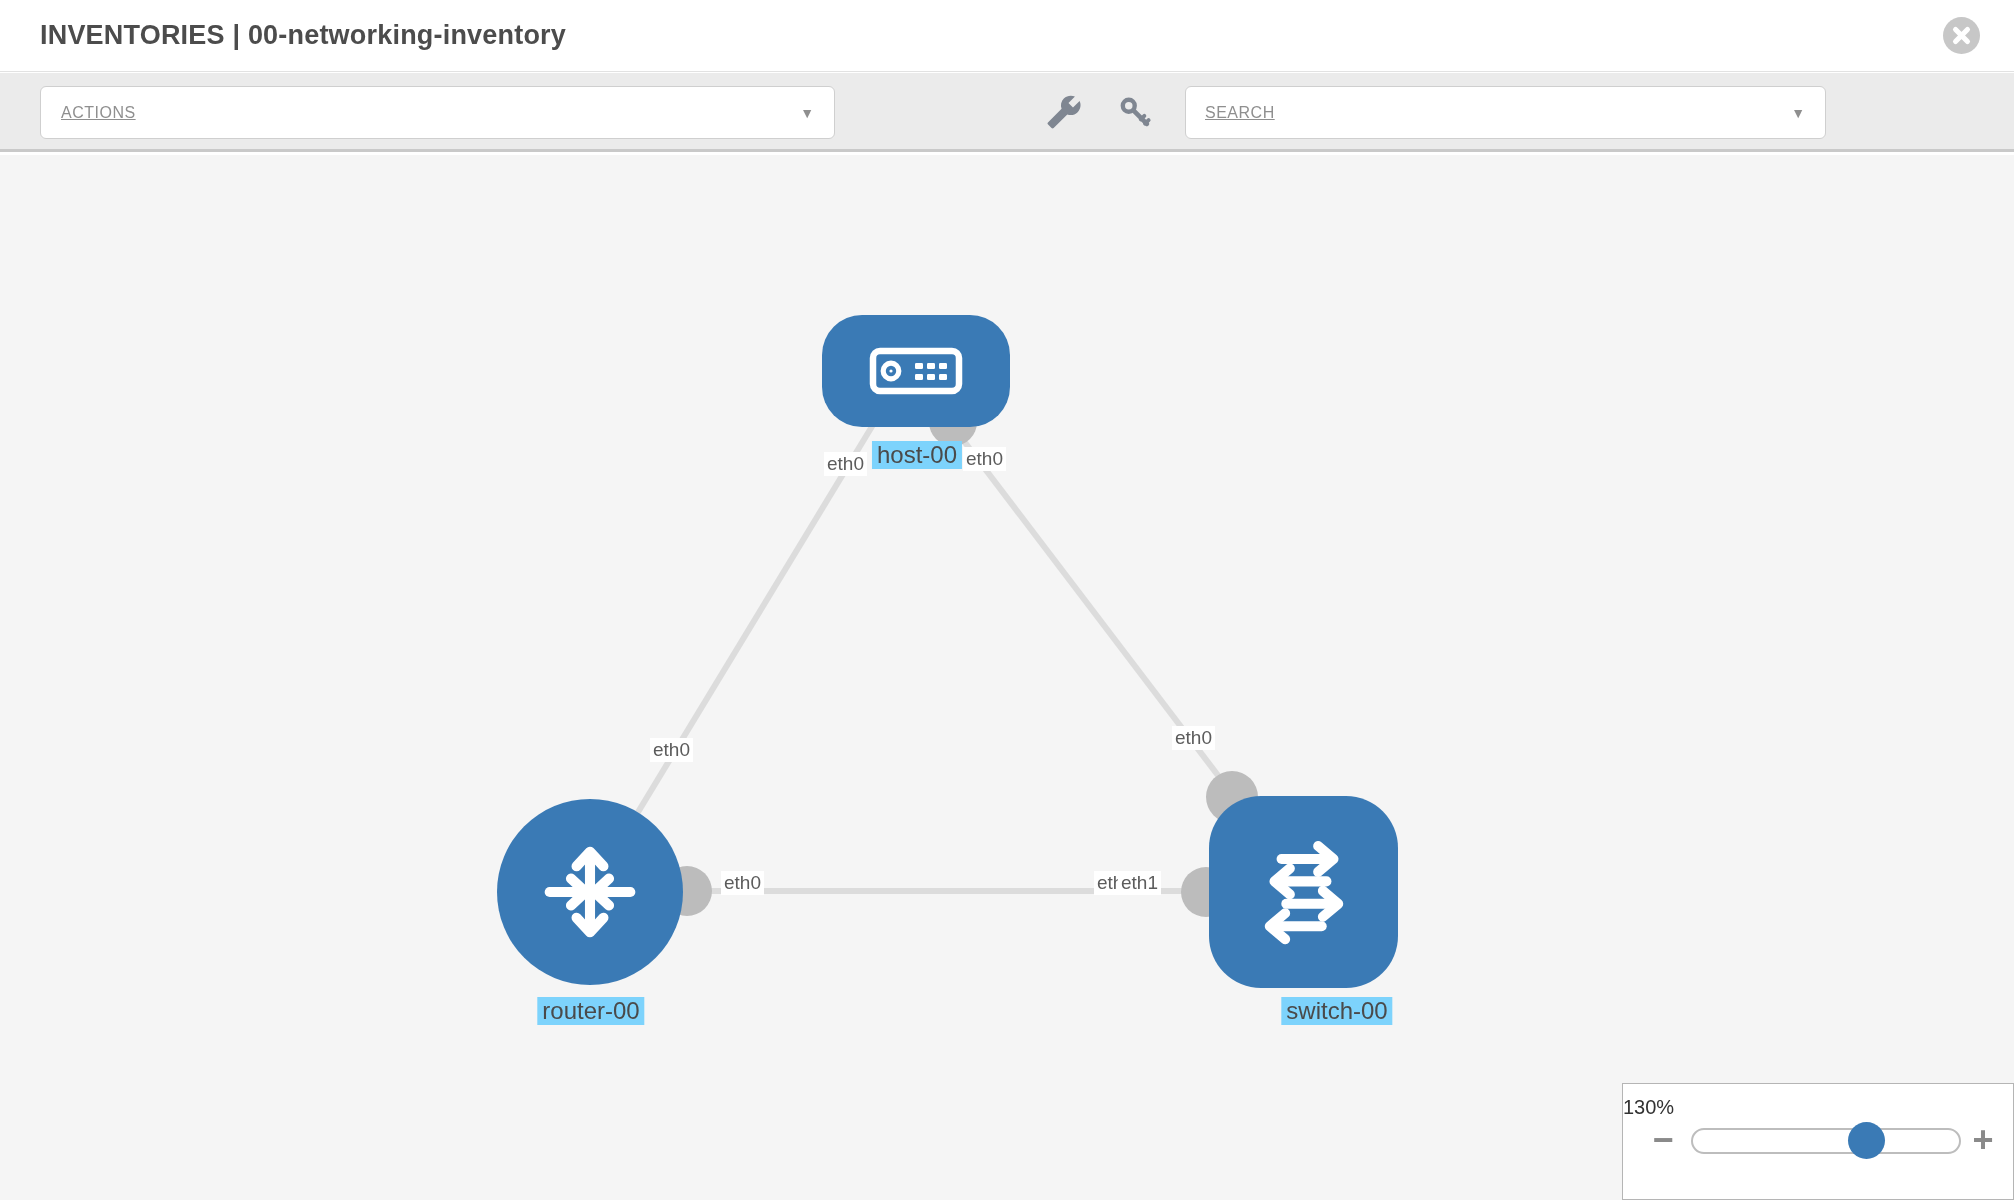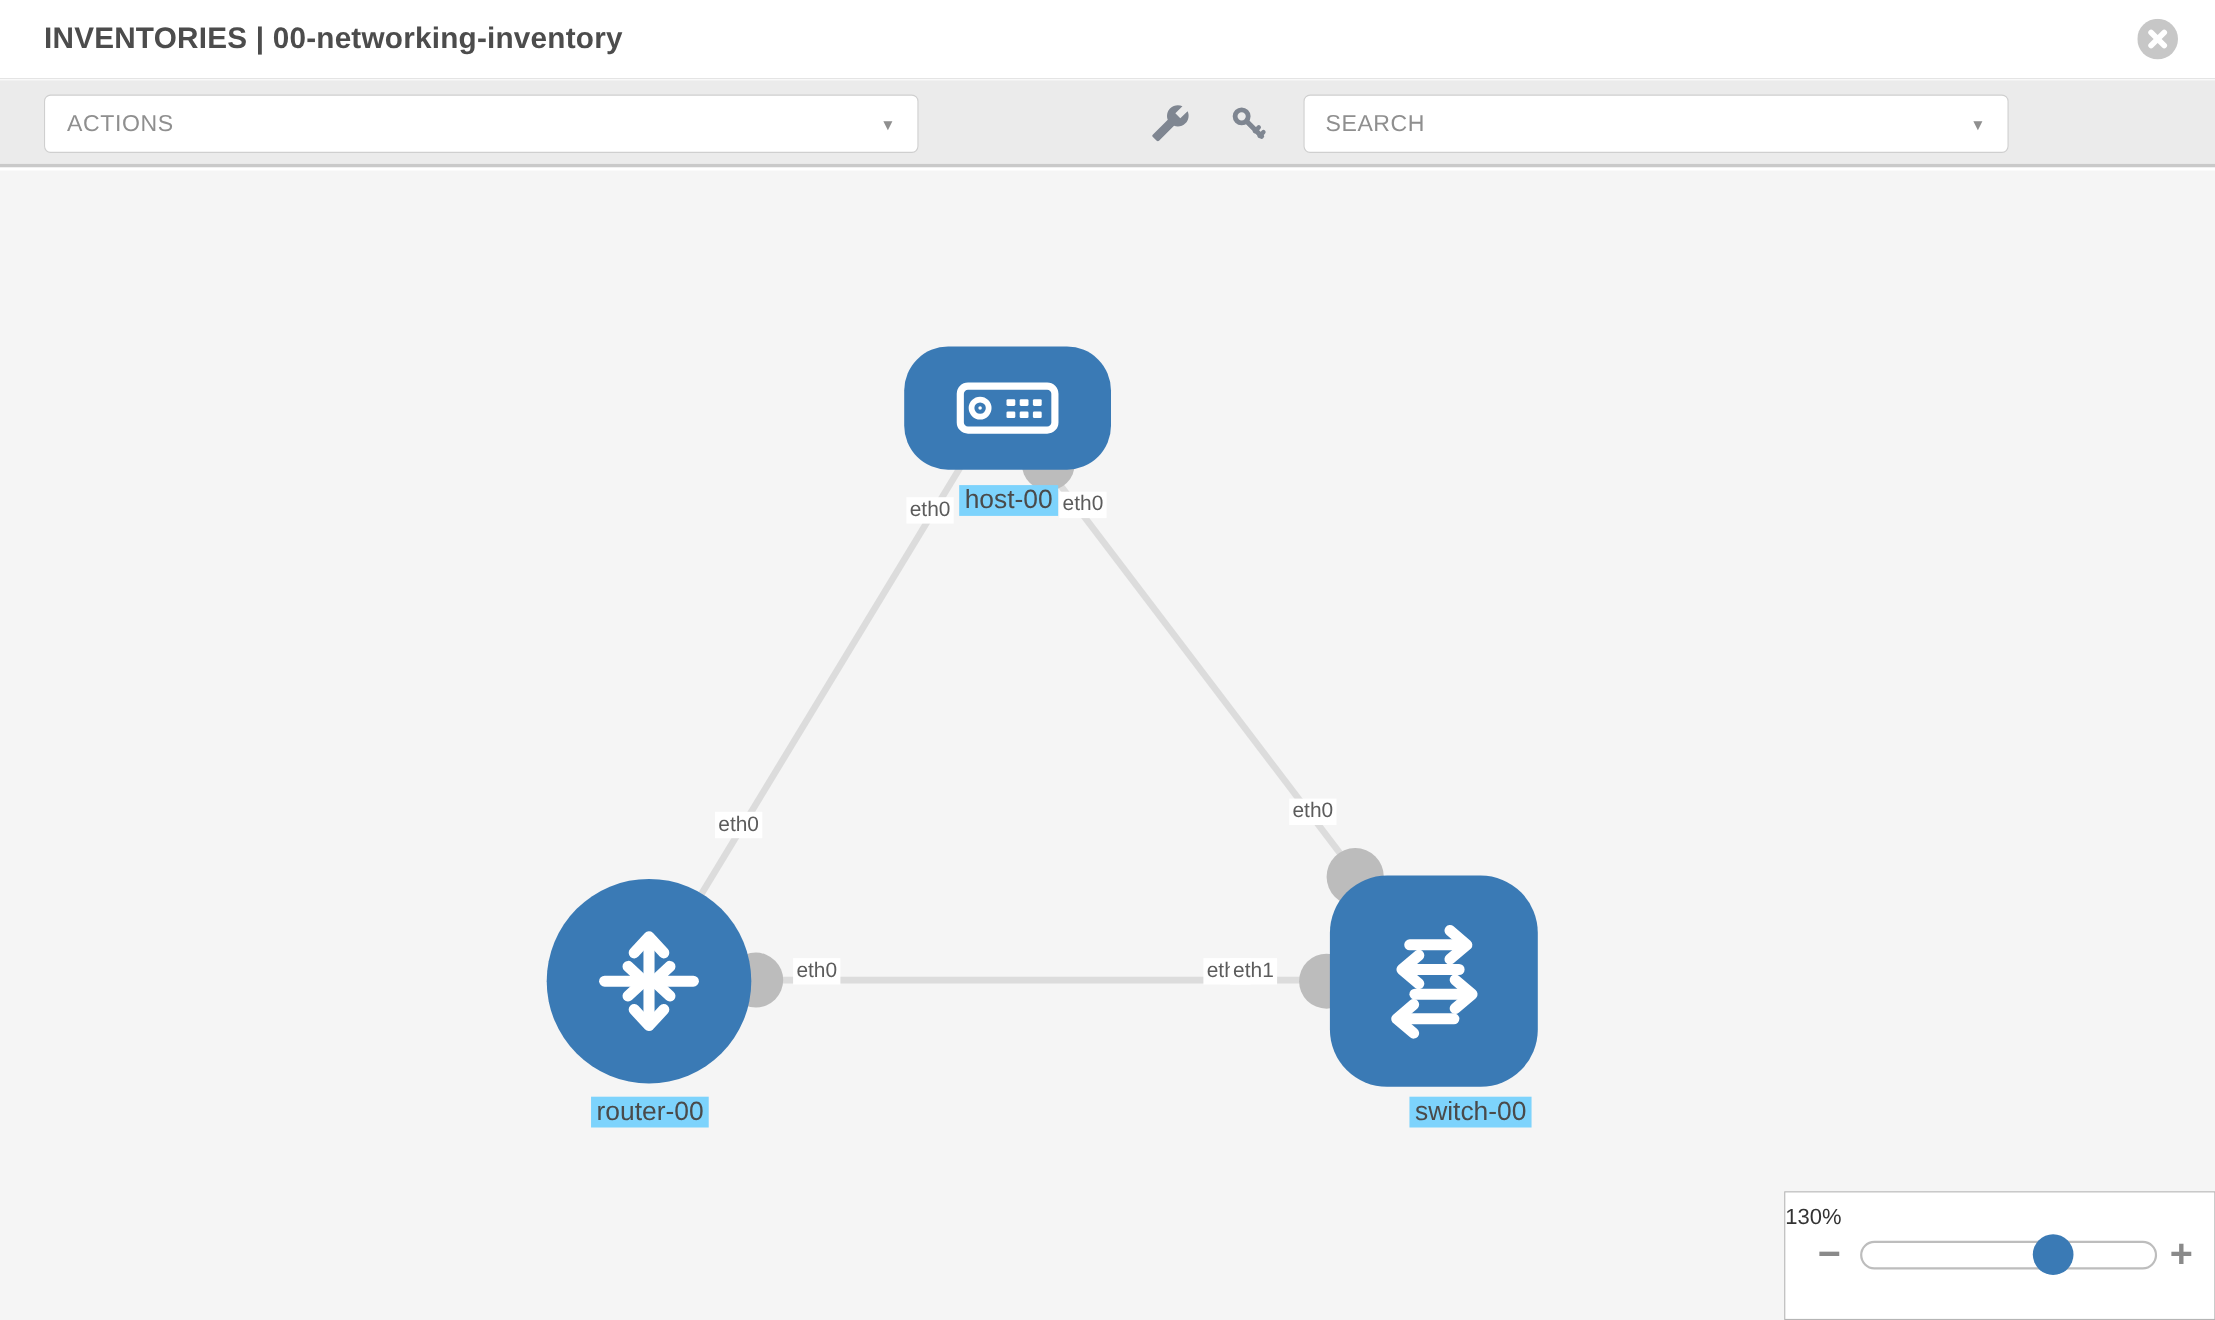--- a/index.html
+++ b/index.html
@@ -14,21 +14,21 @@
                   font-weight:bold; color:#4c4c4c; letter-spacing:.2px; }
   .close-btn { position:absolute; left:1943px; top:17px; width:37px; height:37px;
                border:none; background:transparent; cursor:pointer; padding:0; }
 
   
   .toolbar { position:absolute; left:0; top:73px; width:2014px; height:79px;
              background:#ebebeb; border-bottom:3px solid #c9c9c9; }
   .dropdown { position:absolute; top:13px; height:53px; background:#fff;
               border:1px solid #cfcfcf; border-radius:6px; display:flex;
               align-items:center; padding:0 20px; cursor:pointer; }
-  .dropdown-label { font-size:21px; color:#8f8f8f; letter-spacing:.5px; flex:1; }
+  .dropdown-label { font-size:16px; color:#8f8f8f; letter-spacing:.5px; flex:1;text-decoration:underline; }
   .dropdown-caret { font-size:14px; color:#8f8f8f; }
   .actions-dd { left:40px; width:795px; }
   .search-dd  { left:1185px; width:641px;padding-left:19px; }
   .tool-btn { position:absolute; top:21px; width:38px; height:38px; border:none;
               background:transparent; cursor:pointer; padding:0; }
   .wrench-btn { left:1045px; }
   .key-btn    { left:1116px; }
 
   
   .canvas { position:absolute; left:0; top:155px; width:2014px; height:1045px;

